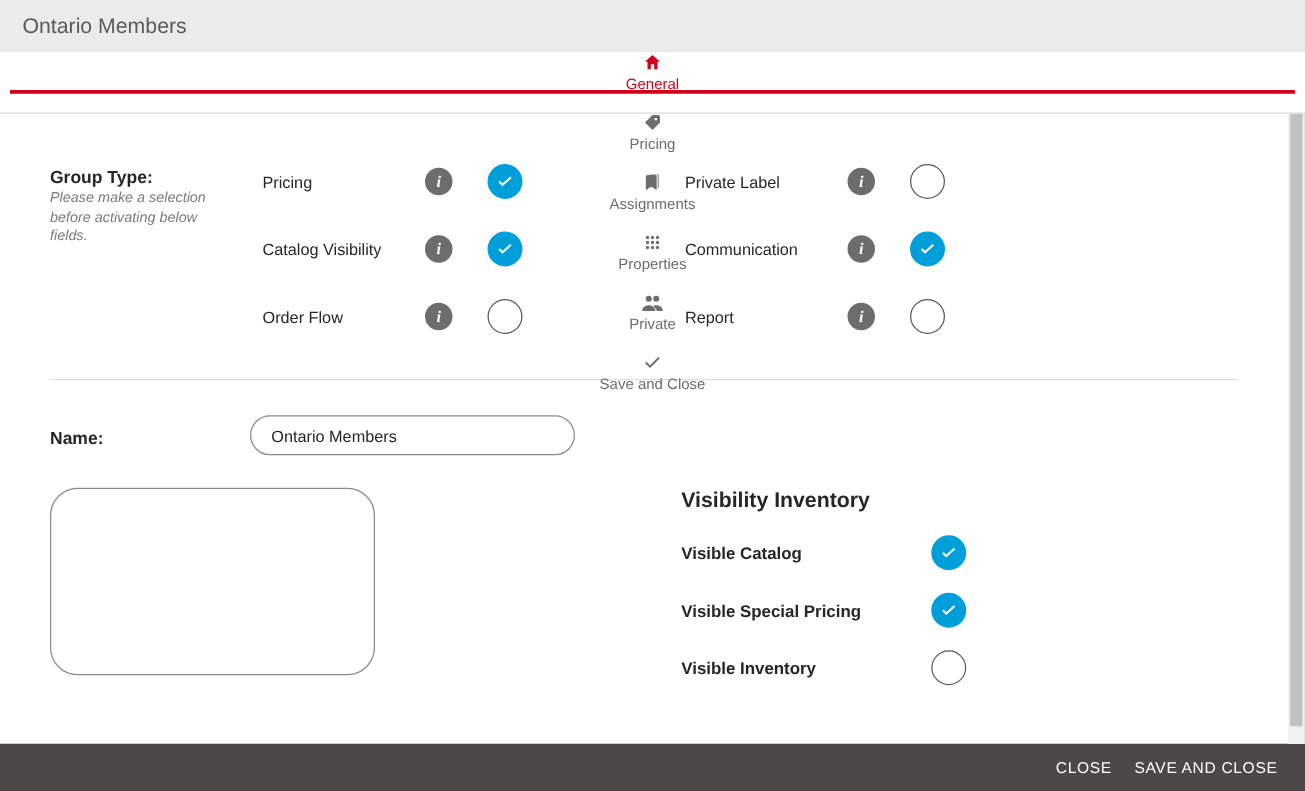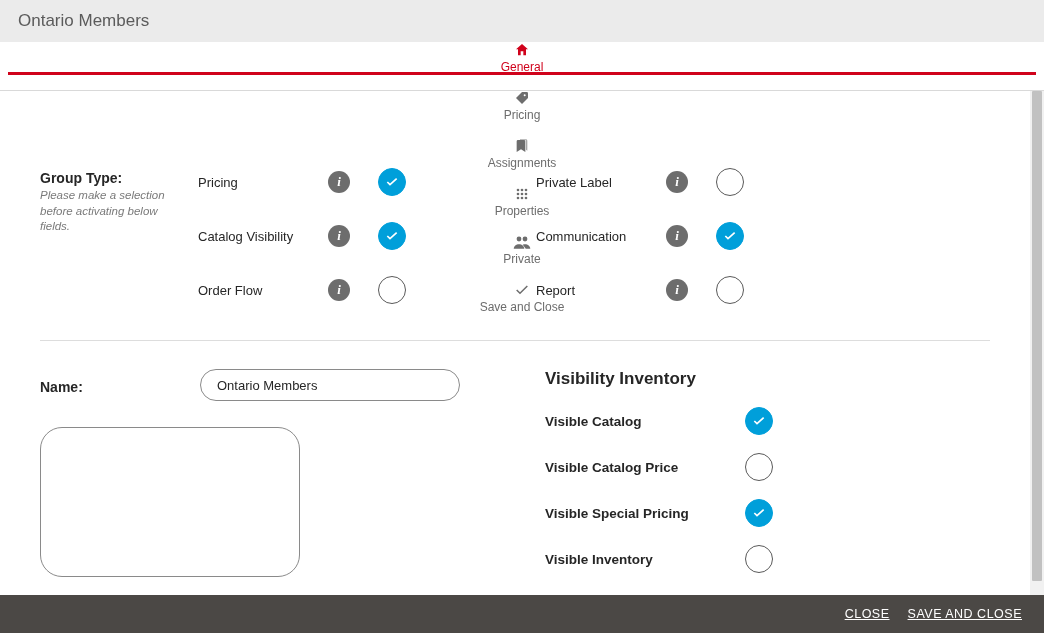--- a/index.html
+++ b/index.html
@@ -59,22 +59,21 @@
     flex: 1;
     overflow-y: auto;
     padding: 40px 40px 40px 40px;
   }
   .scrollbar-space { width: 14px; background: #f1f1f1; position:relative; }
   .scrollbar-thumb { position:absolute; top:0; left:2px; width:10px; height:490px; background:#c1c1c1; border-radius:1px; }
 
   .group-type-section {
     display: flex;
     align-items: flex-start;
-    gap: 28px;
-    margin-top: 37px;
+    gap: 40px;
   }
   .gt-left {
     width: 130px;
     padding-top: 2px;
   }
   .gt-left .gt-title { font-weight: bold; color:#262626; font-size:14px; }
   .gt-left .gt-sub { font-style: italic; color:#7a7a7a; font-size:11.5px; line-height:1.35; margin-top:2px; }
 
   .gt-grid {
     display: grid;
@@ -113,21 +112,21 @@
   }
   .toggle.on svg { display:block; }
   .toggle svg { display:none; }
   .toggle .chk { stroke:#fff; stroke-width:2.5; fill:none; }
 
   .divider {
     height:1px; background:#ddd; margin: 36px 0 28px 0;
   }
 
   .bottom-grid {
-    display:flex; gap: 60px;
+    display:flex; gap: 60px; align-items: flex-end;
   }
   .bottom-left { flex: 1; }
   .field-row { display:flex; align-items:flex-start; margin-bottom: 26px; }
   .field-label { width: 160px; font-weight:bold; font-size:14px; color:#262626; padding-top:10px; }
   .pill-input {
     flex:1; max-width:260px;
     border:1px solid #8a8a8a; border-radius: 16px;
     height:32px; padding: 0 16px;
     font-size:13px; color:#262626; outline:none;
   }
@@ -150,21 +149,20 @@
     height: 38px;
     background: #4b4845;
     color:#fff;
     display:flex;
     align-items:center;
     justify-content:flex-end;
     gap: 18px;
     padding-right: 22px;
     font-size: 12.5px;
     letter-spacing: .5px;
-    text-decoration: underline;
   }
   .footer .fbtn { cursor:pointer; }
 </style>
 </head>
 <body>
 
 <div class="titlebar">
   <span>Ontario Members</span>
 </div>
 
@@ -312,24 +310,20 @@
         <div id="vis-list">
             <div class="vs-row">
               <div class="vs-label">Visible Catalog</div>
               <div class="toggle on">
                 <svg width="16" height="16" viewBox="0 0 24 24">
                   <path class="chk" d="M5 12l4 4L19 7"></path>
                 </svg>
               </div>
             </div>
             <div class="vs-row">
-              <div class="vs-label">Visible Catalog Price</div>
-              <div class="toggle"></div>
-            </div>
-            <div class="vs-row">
               <div class="vs-label">Visible Special Pricing</div>
               <div class="toggle on">
                 <svg width="16" height="16" viewBox="0 0 24 24">
                   <path class="chk" d="M5 12l4 4L19 7"></path>
                 </svg>
               </div>
             </div>
             <div class="vs-row">
               <div class="vs-label">Visible Inventory</div>
               <div class="toggle"></div>

